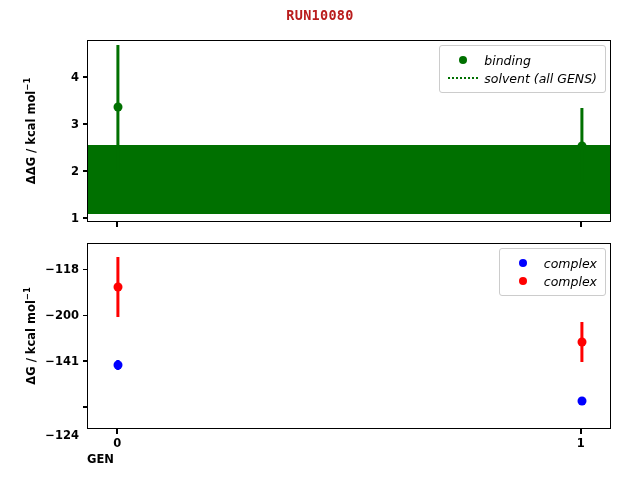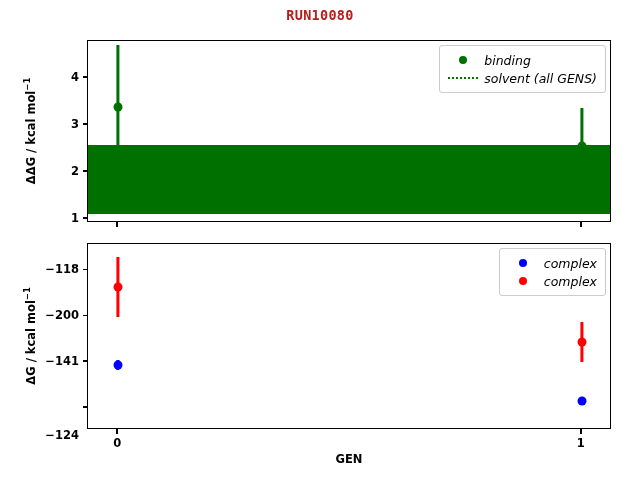--- a/index.html
+++ b/index.html
@@ -110,21 +110,21 @@
     color: #000000;
     white-space: nowrap;
     text-align: center;
     font-family: "DejaVu Sans", sans-serif;
   }
   #xlabel {
     position: absolute;
     left: 87px;
     width: 524px;
     top: 452px;
-    text-align: center;
+    text-align: left;
     font-size: 11.5px;
     font-weight: bold;
     color: #000000;
     font-family: "DejaVu Sans", sans-serif;
   }
   .sup {
     font-size: 8.5px;
     vertical-align: super;
   }
 

